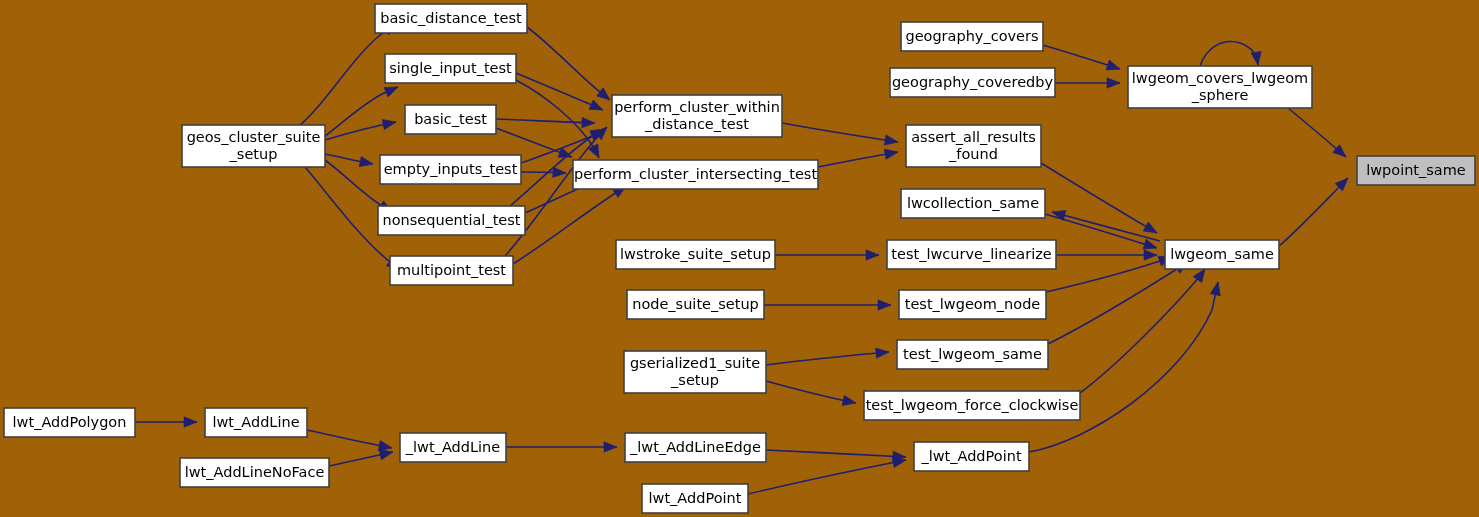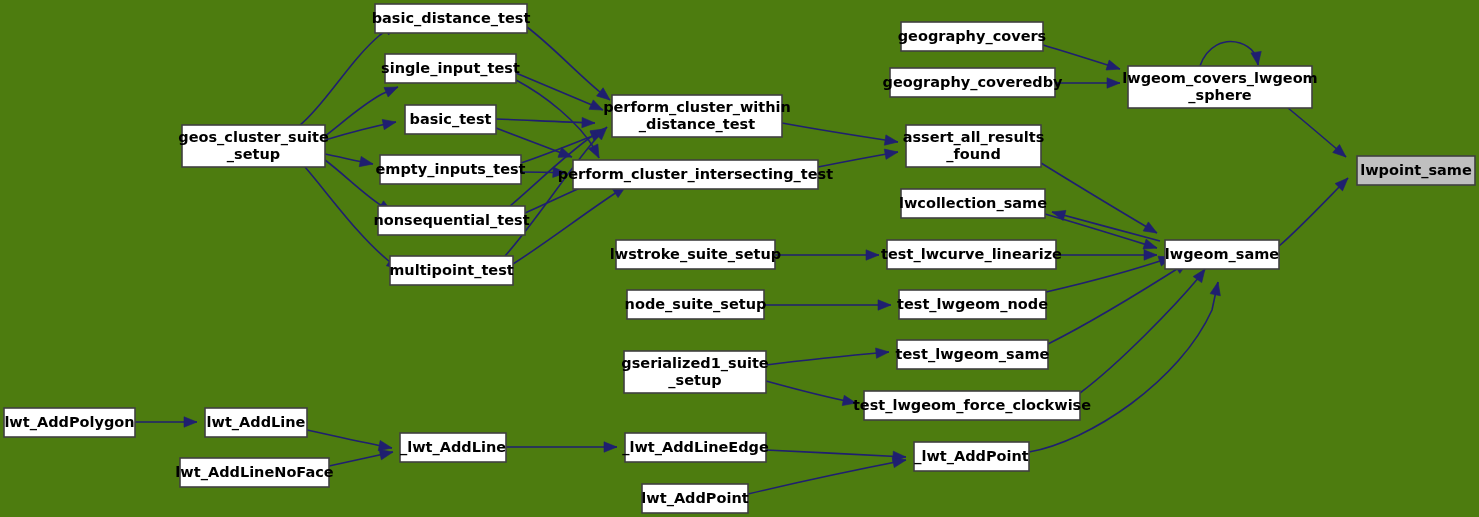--- a/index.html
+++ b/index.html
@@ -4,23 +4,22 @@
 <style>
   html, body {
     margin: 0;
     padding: 0;
     background: #ffffff;
   }
   #canvas-wrap {
     position: relative;
     width: 1479px;
     height: 517px;
-    background: #4d7c0f;
+    background: #a16207;
     overflow: hidden;
-    font-weight: bold;
   }
   svg#graph {
     display: block;
     width: 1479px;
     height: 517px;
     font-family: "DejaVu Sans", "Liberation Sans", sans-serif;
   }
   .node-box {
     fill: #ffffff;
     stroke: #404040;

